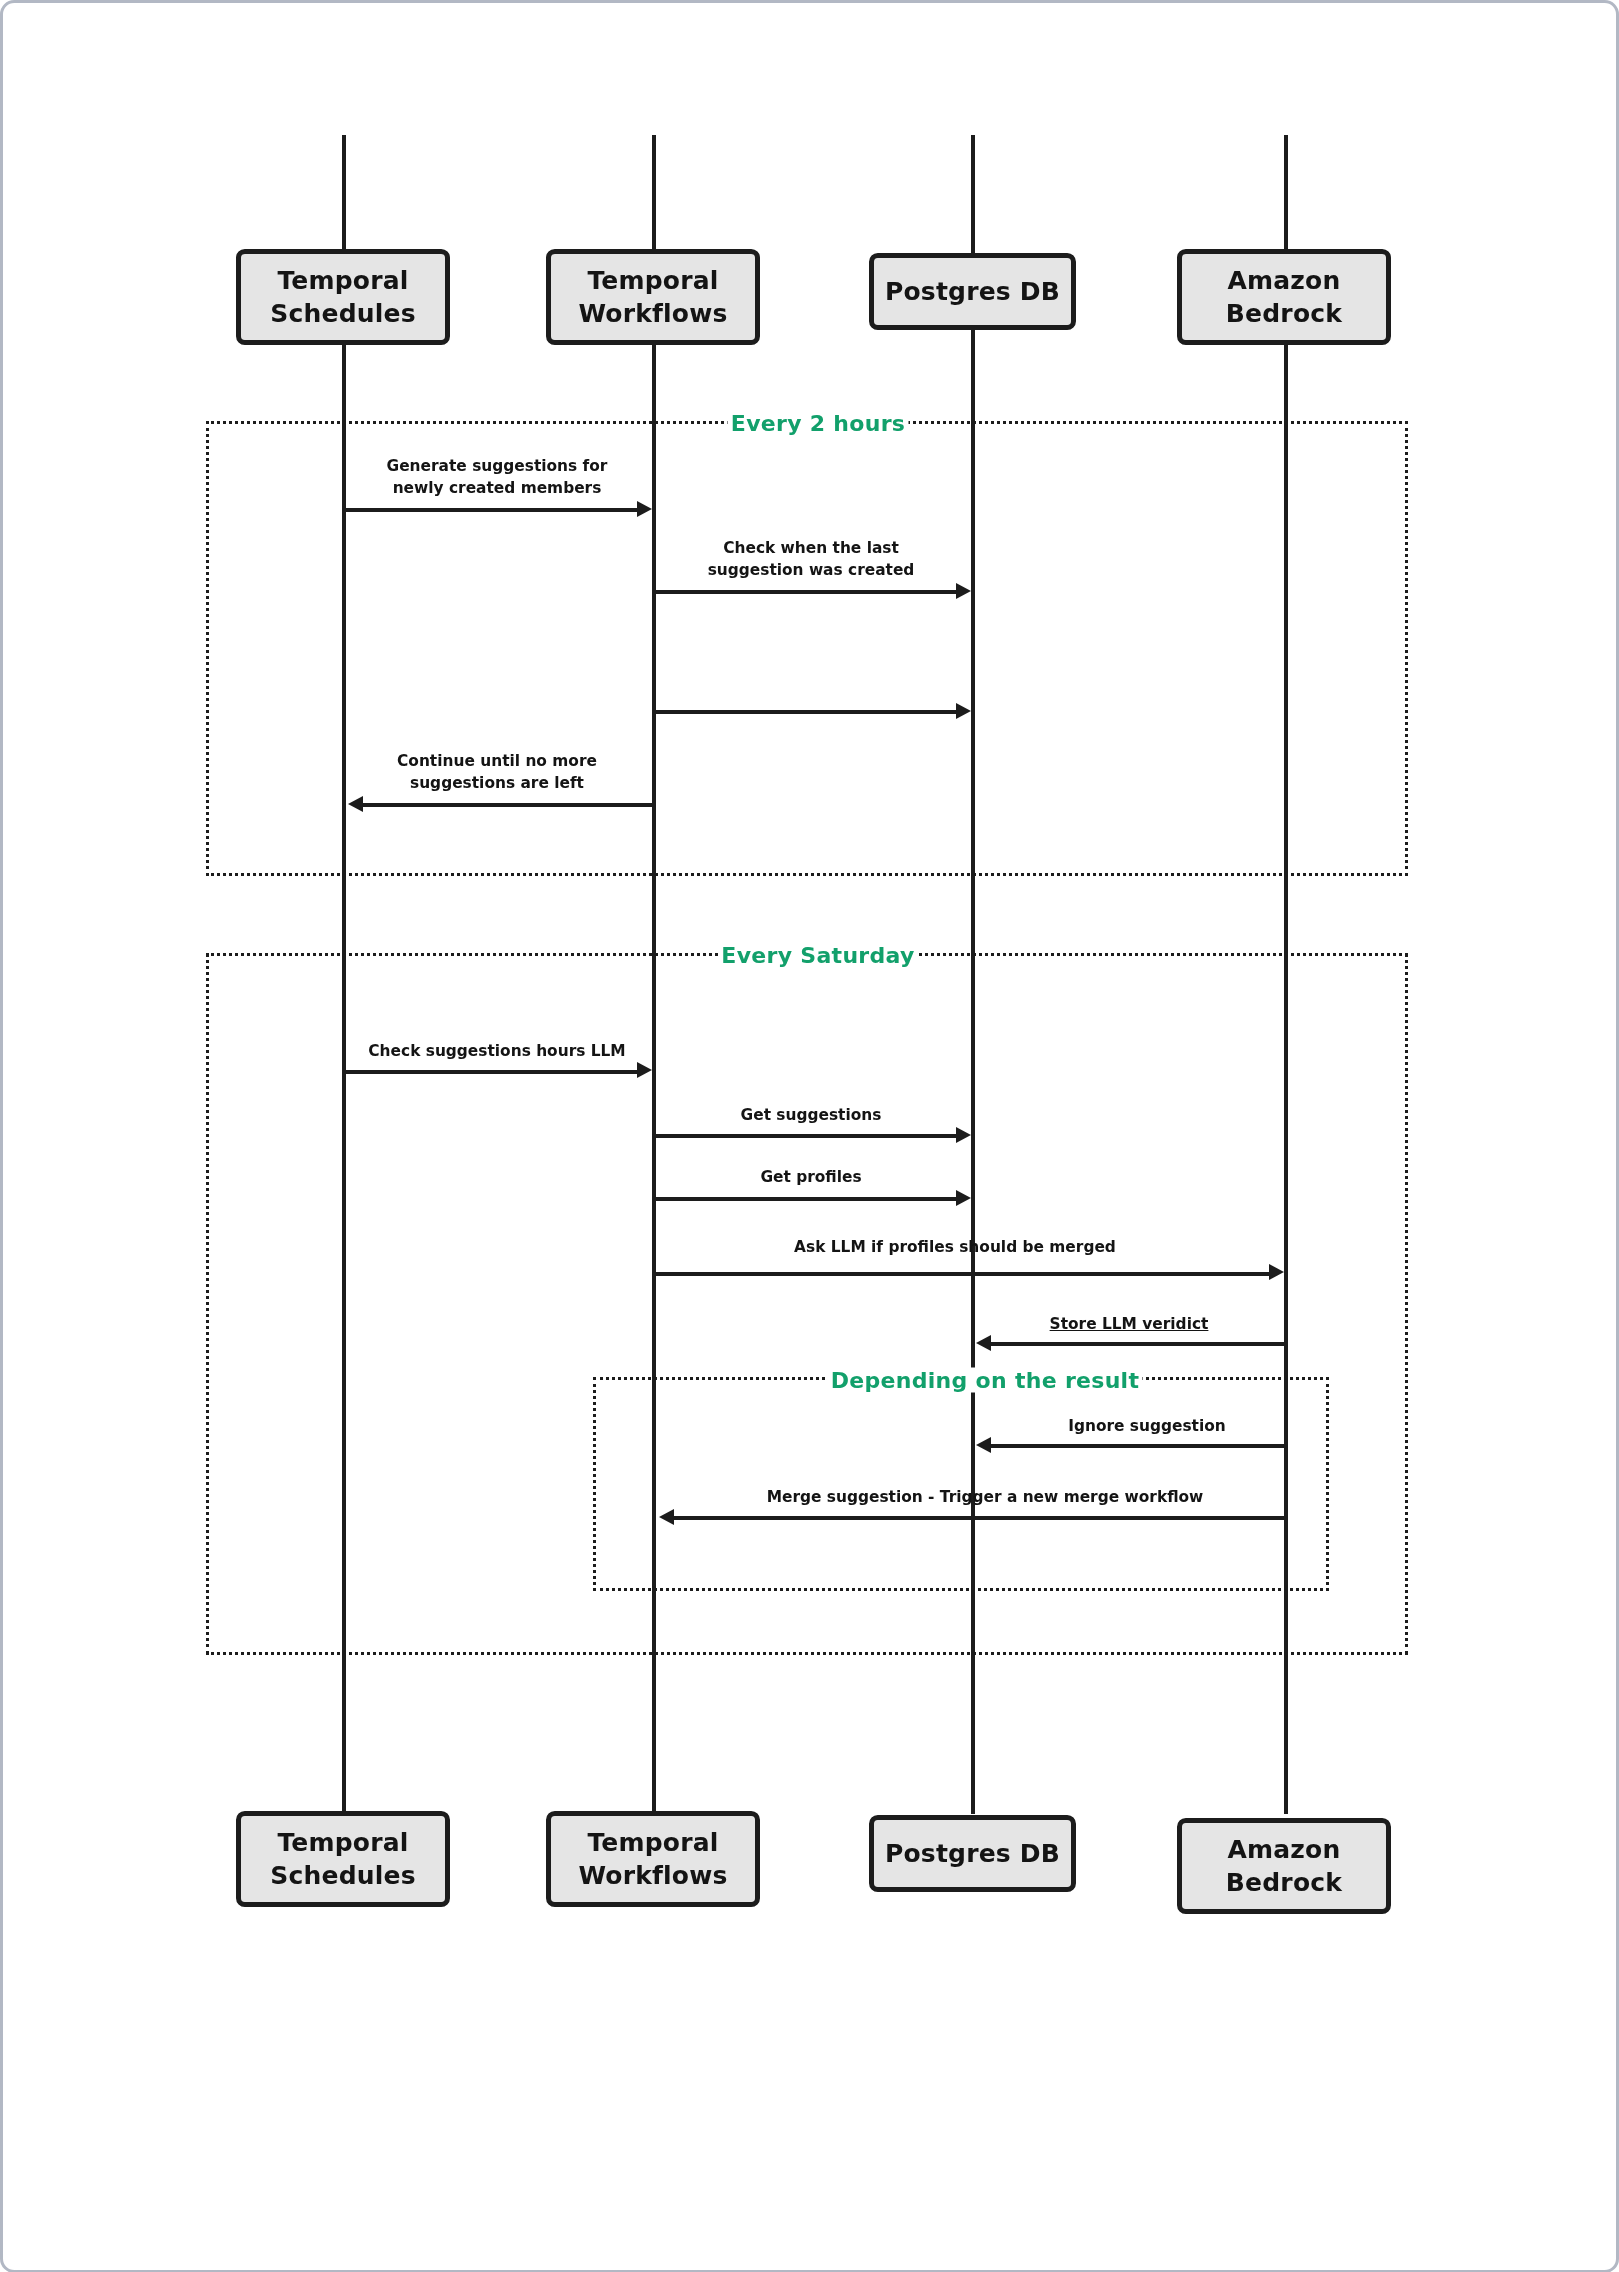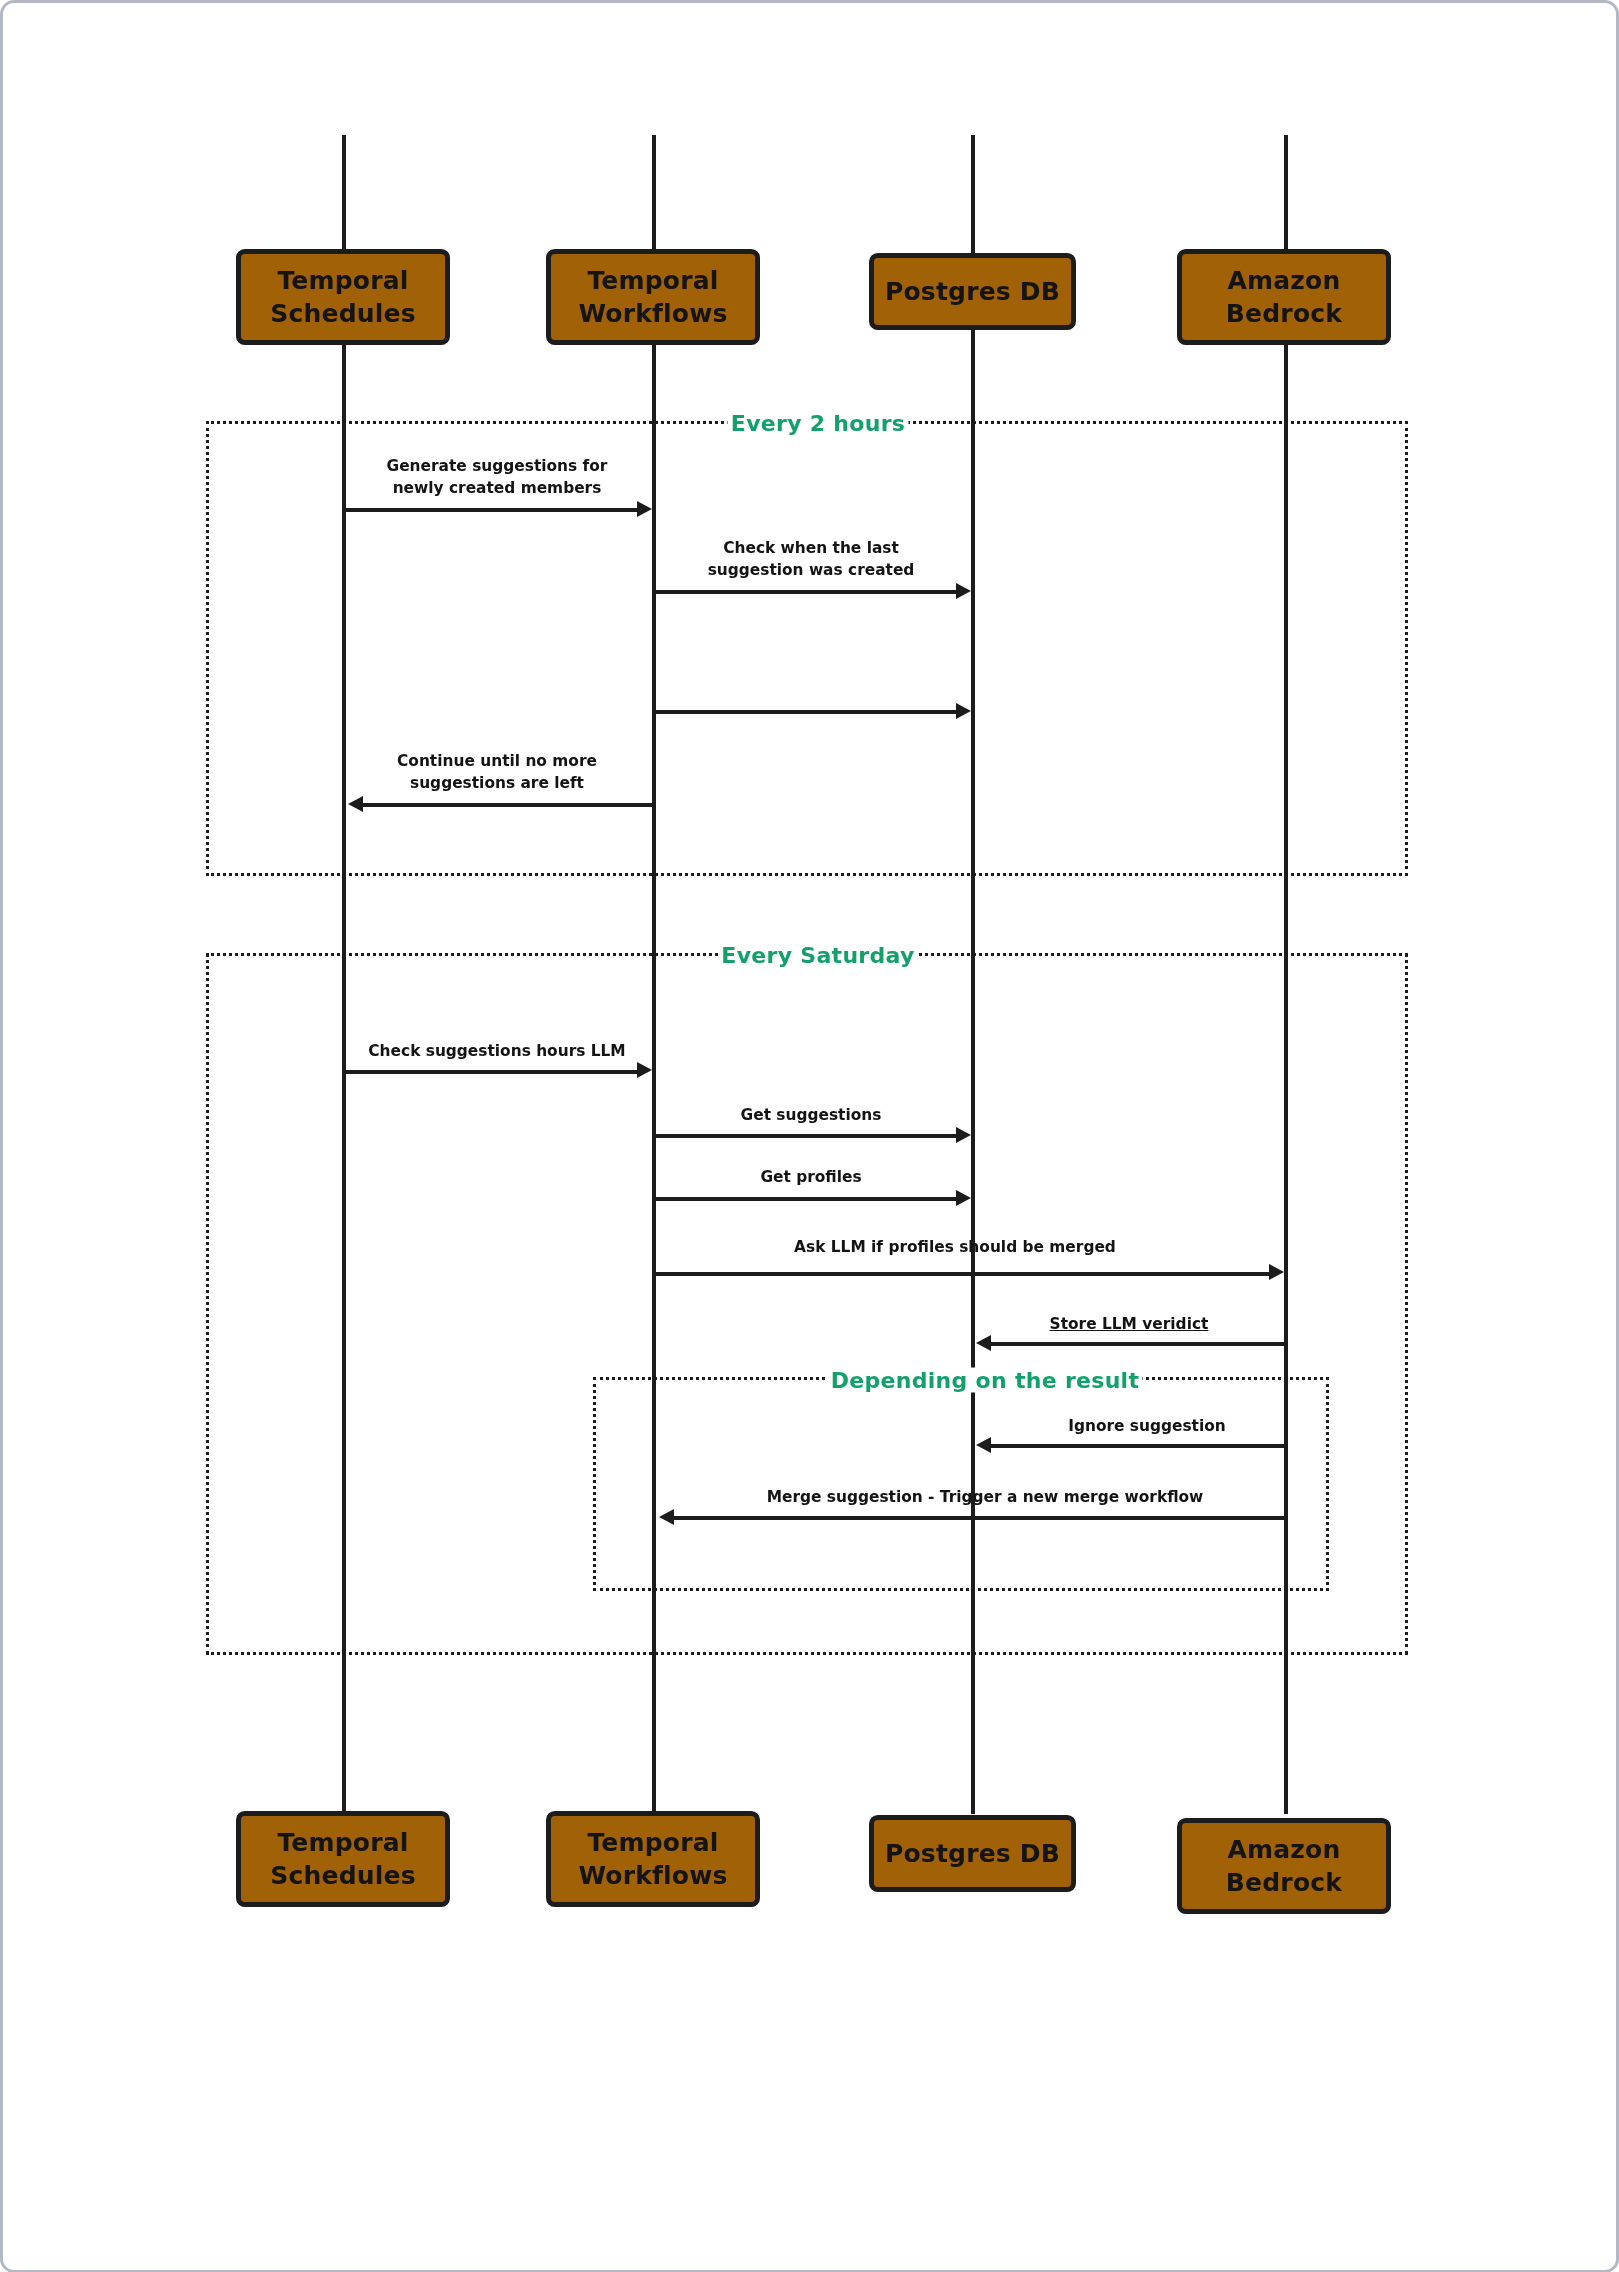--- a/index.html
+++ b/index.html
@@ -22,21 +22,21 @@
   }
   #canvas {
     position: absolute;
     left: 0; top: 0;
     width: 1619px;
     height: 2273px;
   }
   
   .pbox {
     position: absolute;
-    background: #a16207;
+    background: #e5e5e5;
     border: 5px solid #1c1c1c;
     border-radius: 8.8px;
     box-sizing: border-box;
     display: flex;
     align-items: center;
     justify-content: center;
     text-align: center;
     color: #141414;
     font-family: "DejaVu Sans", sans-serif;
     font-weight: 700;

